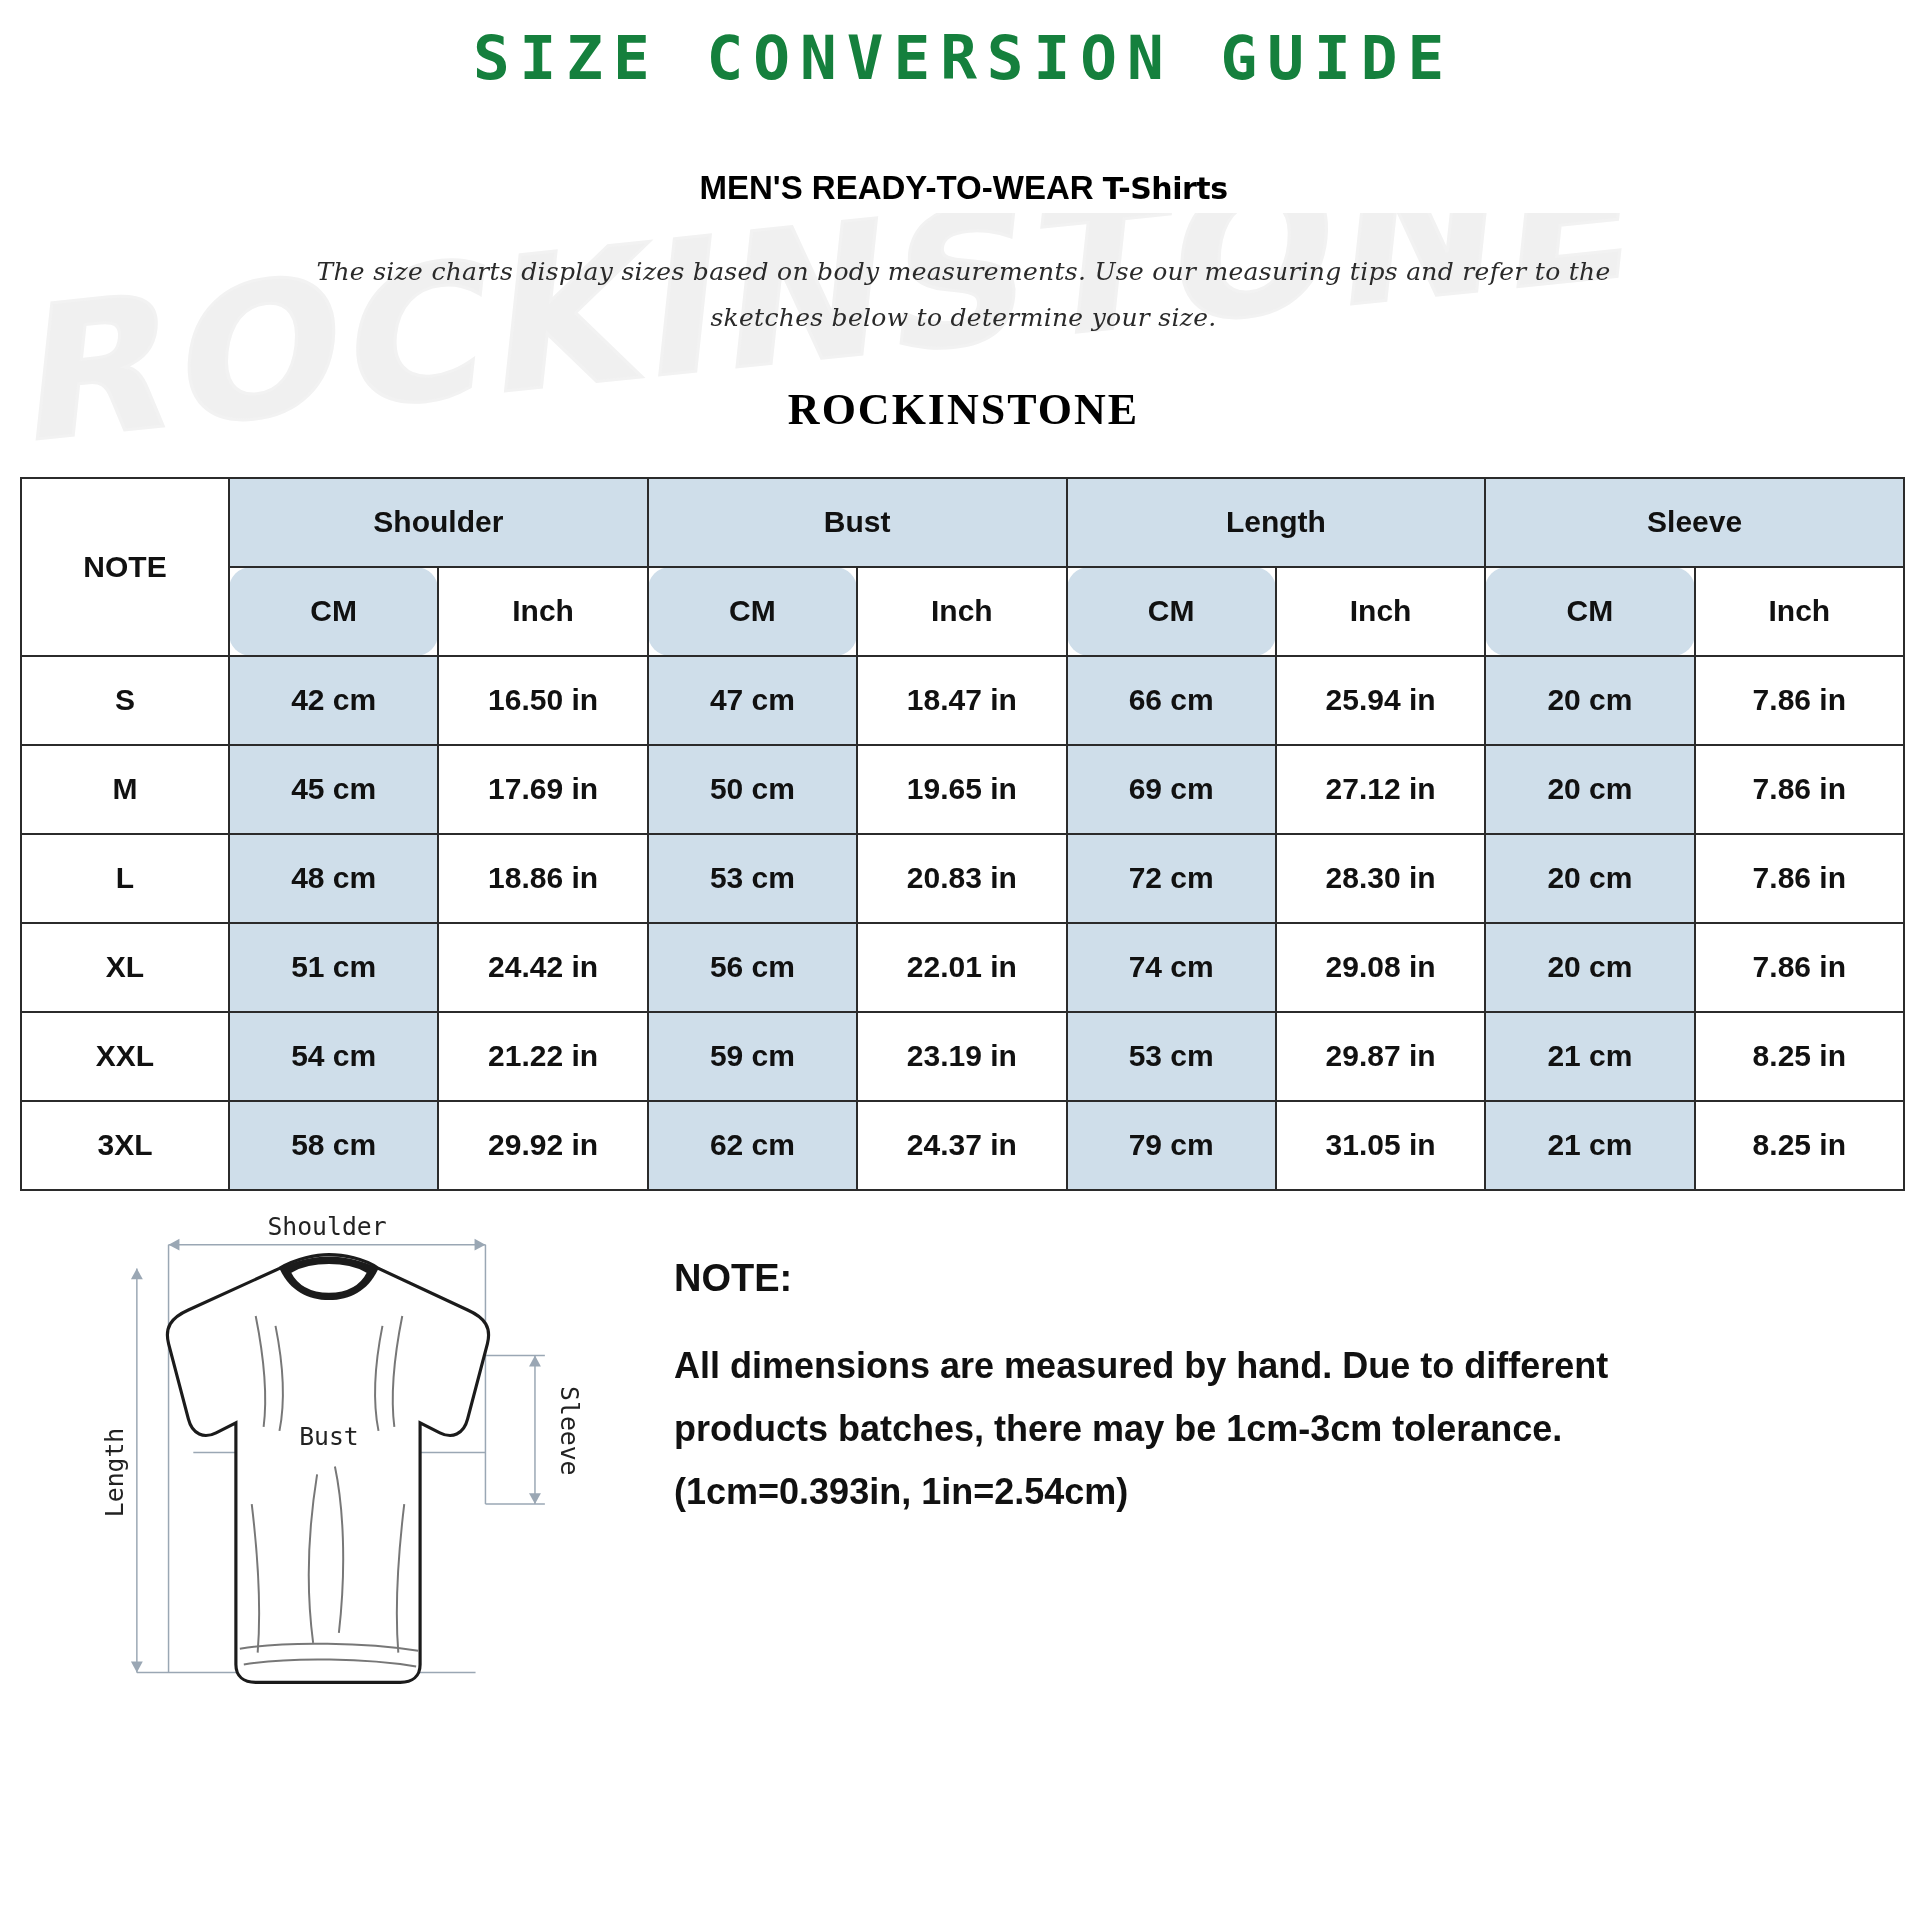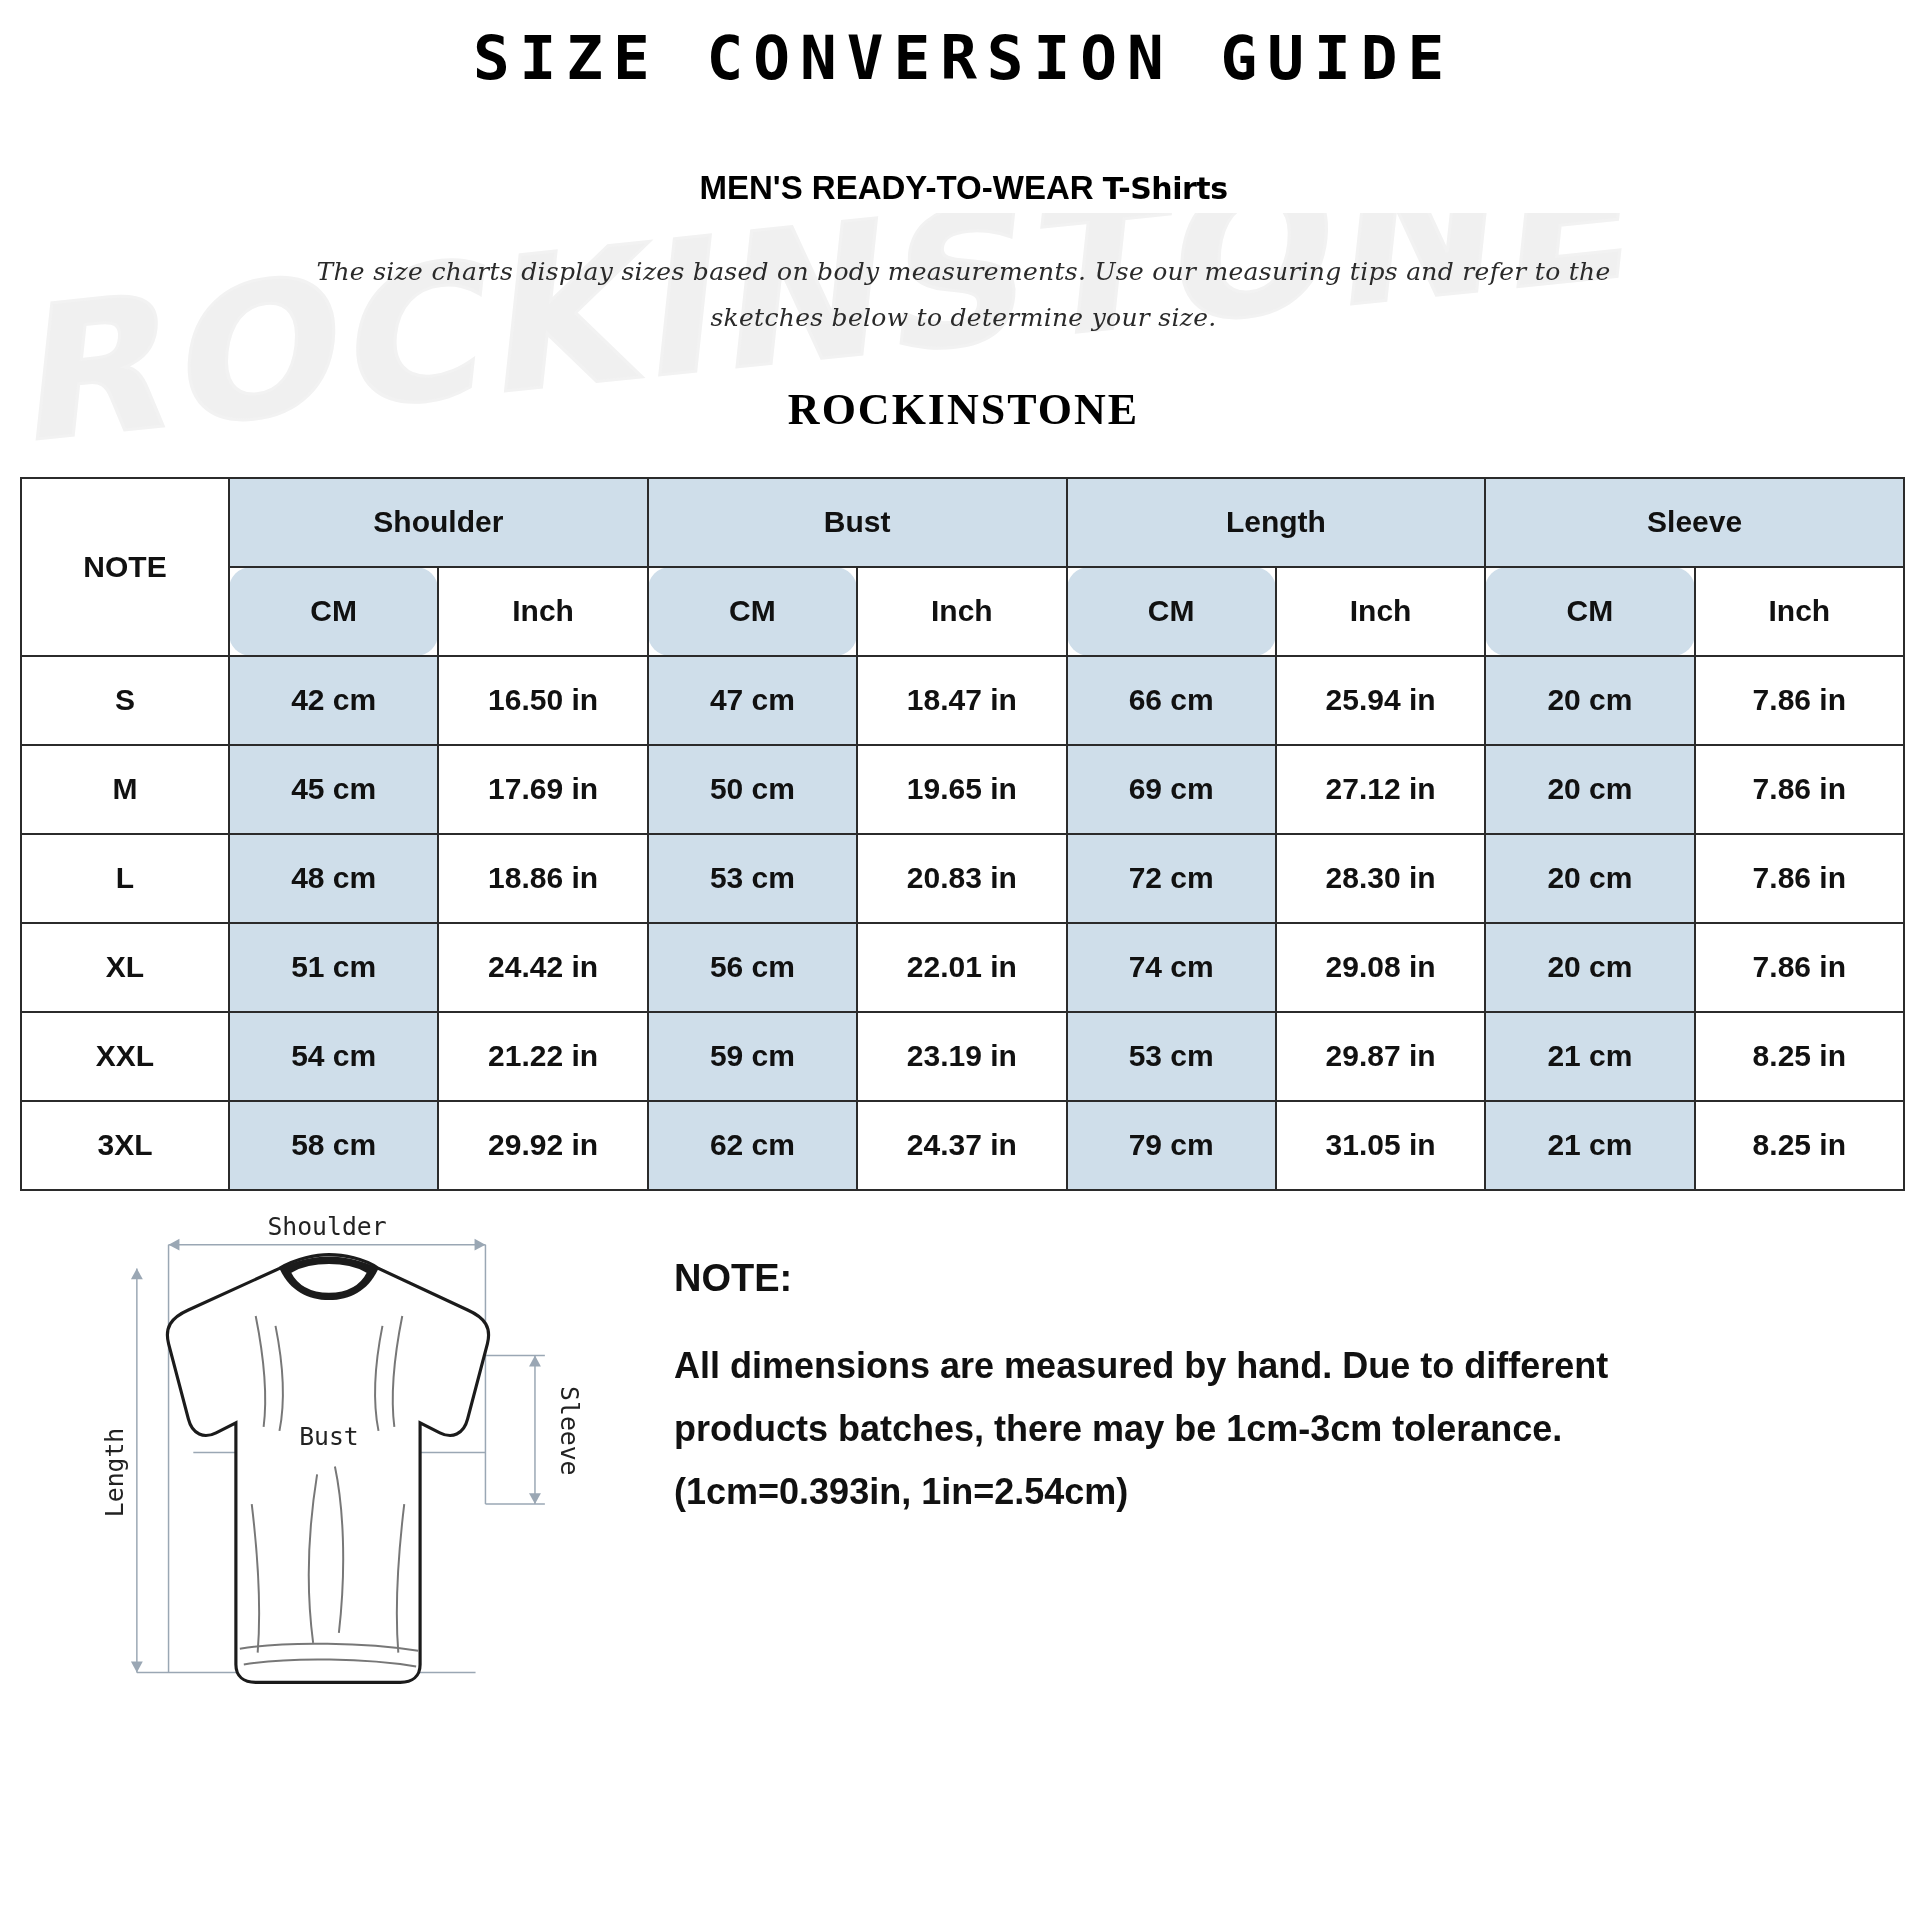--- a/index.html
+++ b/index.html
@@ -48,21 +48,21 @@
   }
 
   
   .title {
     text-align: center;
     font-family: "DejaVu Sans Mono", monospace;
     font-size: 61px;
     font-weight: 700;
     letter-spacing: 10px;
     margin: 22px 0 0 0;
-    color: #000000;
+    color: #15803d;
   }
   .subtitle {
     text-align: center;
     font-size: 33px;
     font-weight: 700;
     margin-top: 76px;
     color: #000;
   }
   .subtitle .variant {
     font-family: "DejaVu Sans", sans-serif;

